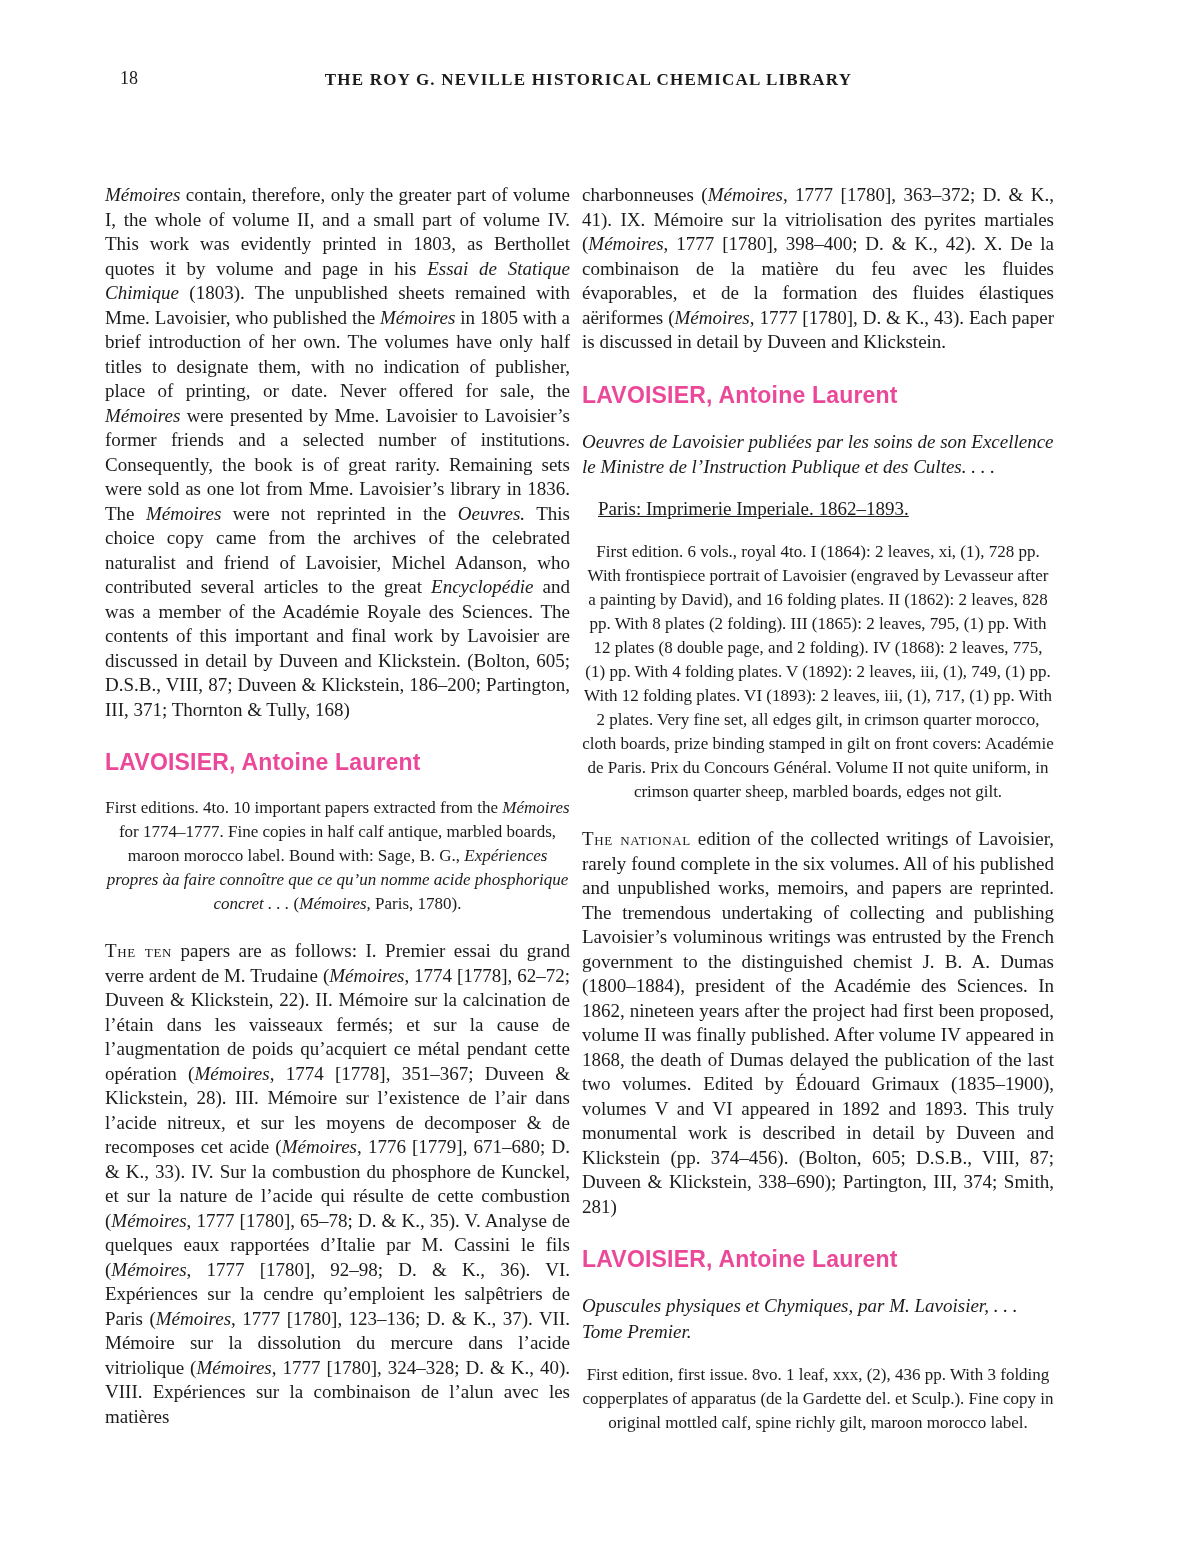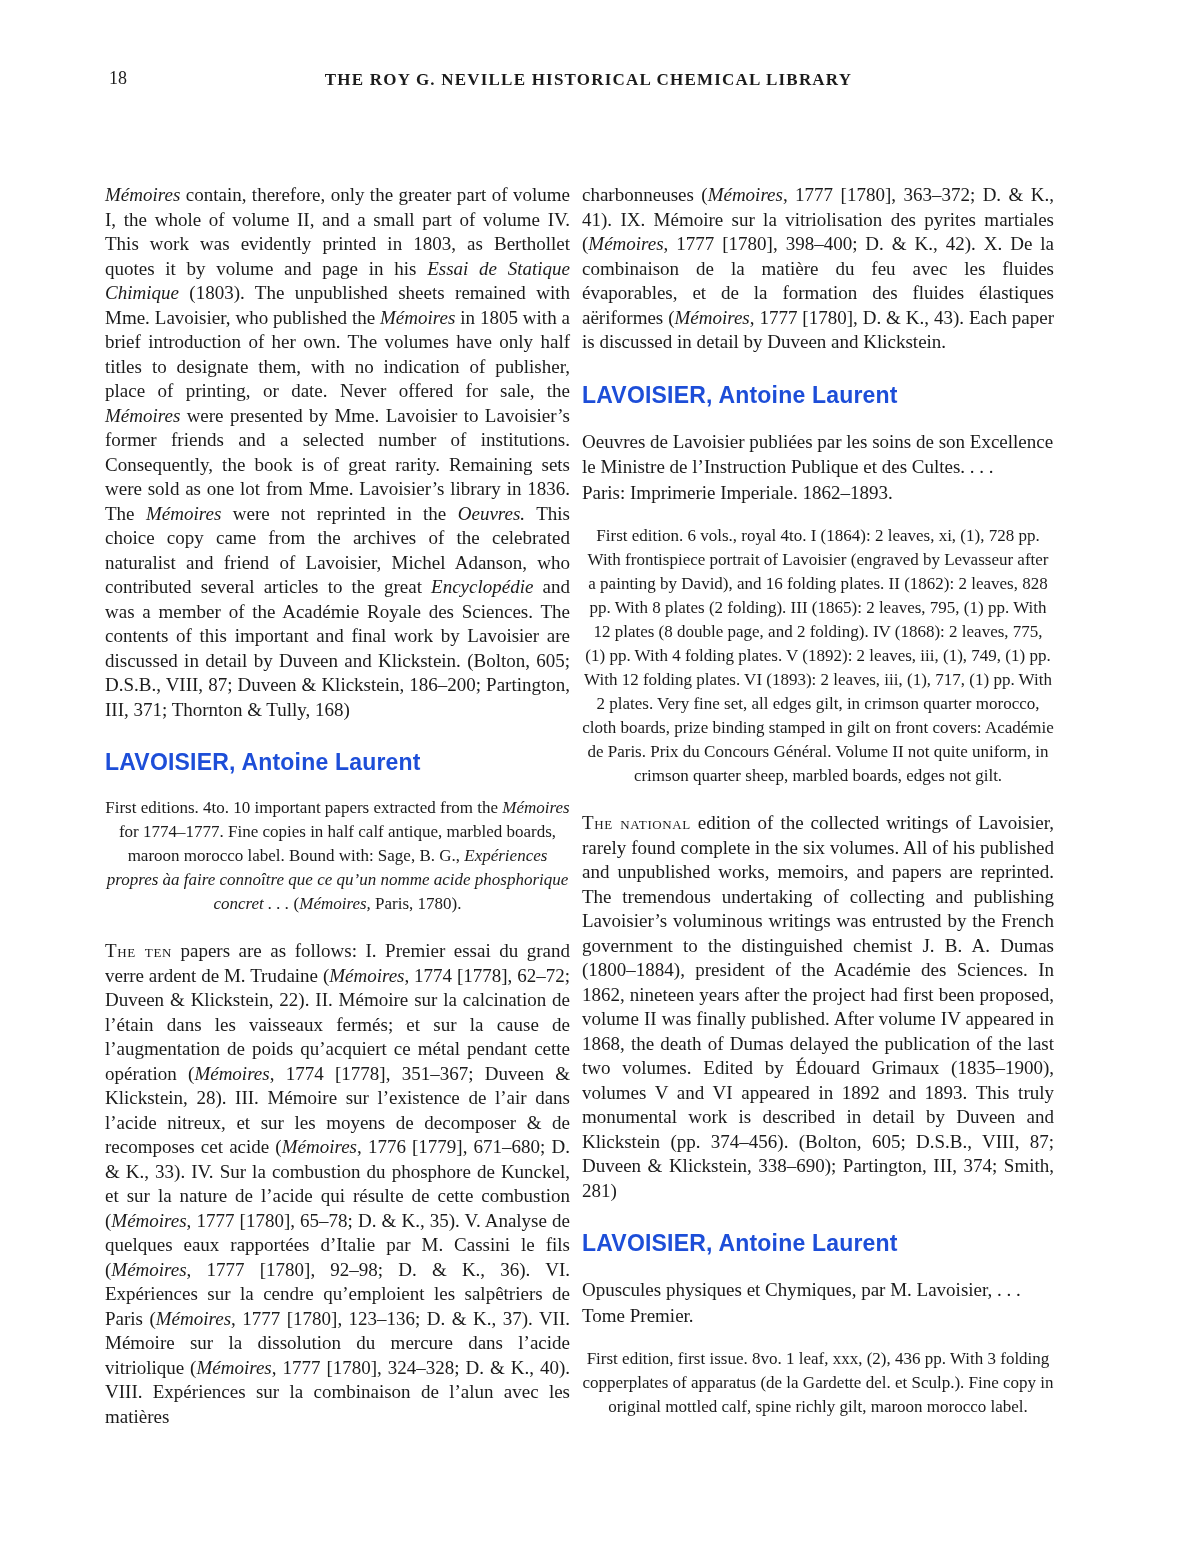--- a/index.html
+++ b/index.html
@@ -15,21 +15,21 @@
 
   .running-header {
     position: absolute;
     top: 68px;
     left: 105px;
     width: 967px;
     height: 22px;
   }
   .page-num {
     position: absolute;
-    left: 4px; top: 0;
+    left: 15px; top: 0;
     font-size: 18px;
     line-height: 20px;
   }
   .running-head {
     display: block;
     text-align: center;
     font-size: 17px;
     line-height: 20px;
     font-weight: 700;
     letter-spacing: 1.2px;
@@ -61,33 +61,34 @@
     letter-spacing: 0.6px;
   }
 
   .entry-heading {
     margin: 27px 0 21px 0;
     font-family: "Liberation Sans", sans-serif;
     font-weight: 700;
     font-size: 23px;
     line-height: 26px;
     letter-spacing: 0.2px;
-    color: #1d4ed8;
+    color: #ec4899;
   }
 
   .title-block {
     margin: 0 0 19px 0;
     font-size: 19px;
     line-height: 25.5px;
   }
   .title-italic {
     margin: 0;
+    font-style: italic;
     white-space: pre-line;
   }
-  .title-imprint { margin: 0; }
+  .title-imprint { margin: 16px; text-decoration: underline; }
 
   .entry-note {
     margin: 0 0 23px 0;
     font-size: 17px;
     line-height: 24px;
     text-align: center;
   }
   .entry-note i { font-style: italic; }
 </style>
 </head>

